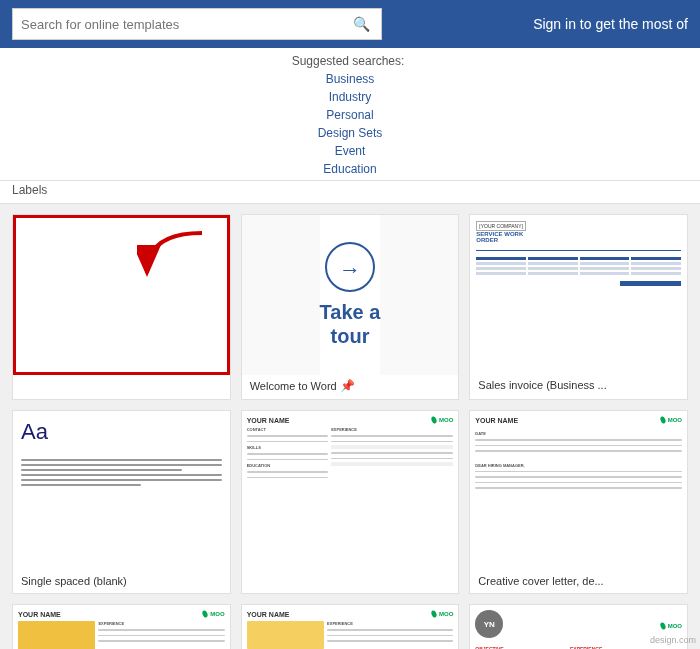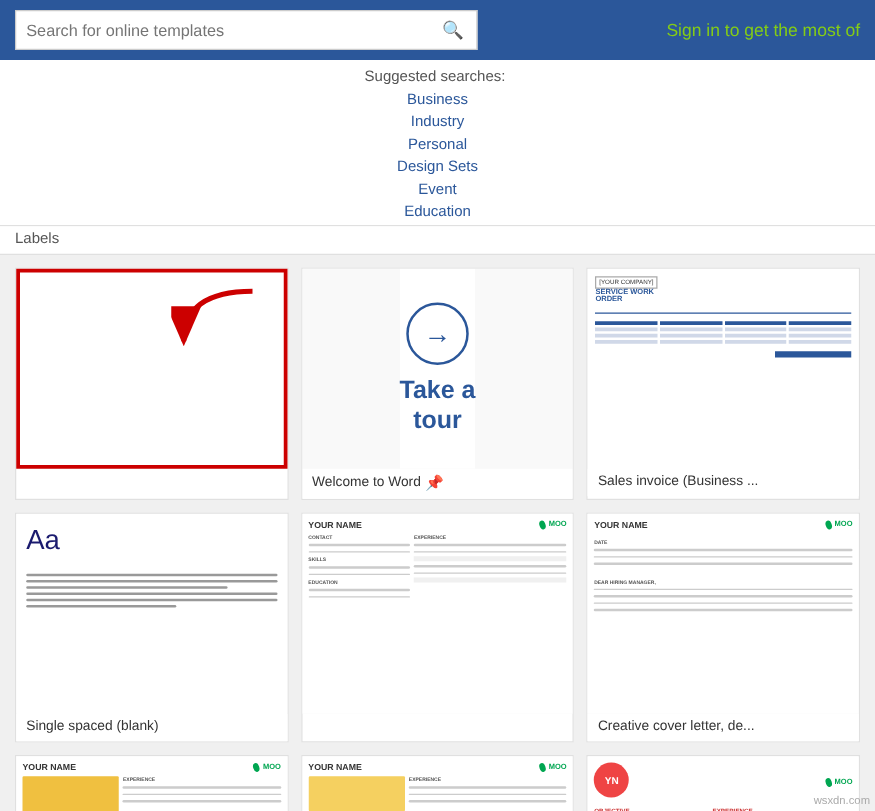--- a/index.html
+++ b/index.html
@@ -37,21 +37,21 @@
     }
     .search-icon-btn {
       background: none;
       border: none;
       cursor: pointer;
       color: #555;
       font-size: 14px;
       padding: 0 2px;
     }
     .sign-in-text {
-      color: #84cc16;
+      color: #ffffff;
       font-size: 14px;
     }
 
     
     .suggestions {
       background: white;
       padding: 6px 12px 4px;
       border-bottom: 1px solid #e0e0e0;
       display: flex;
       align-items: center;
@@ -317,21 +317,21 @@
     .yn-thumb {
       padding: 5px;
       background: white;
       width: 100%;
       height: 100%;
     }
     .yn-avatar {
       width: 28px;
       height: 28px;
       border-radius: 50%;
-      background: #ef4444;
+      background: #737373;
       display: flex;
       align-items: center;
       justify-content: center;
       color: white;
       font-size: 8px;
       font-weight: bold;
       margin-bottom: 4px;
     }
 
     .pin-icon {
@@ -649,13 +649,13 @@
             </div>
           </div>
         </div>
       </div>
 
     </div>
 
   </div>
 </div>
 
-<div class="wsxdn-watermark">wsxdn.com</div>
+<div class="wsxdn-watermark">design.com</div>
 
 </body></html>

